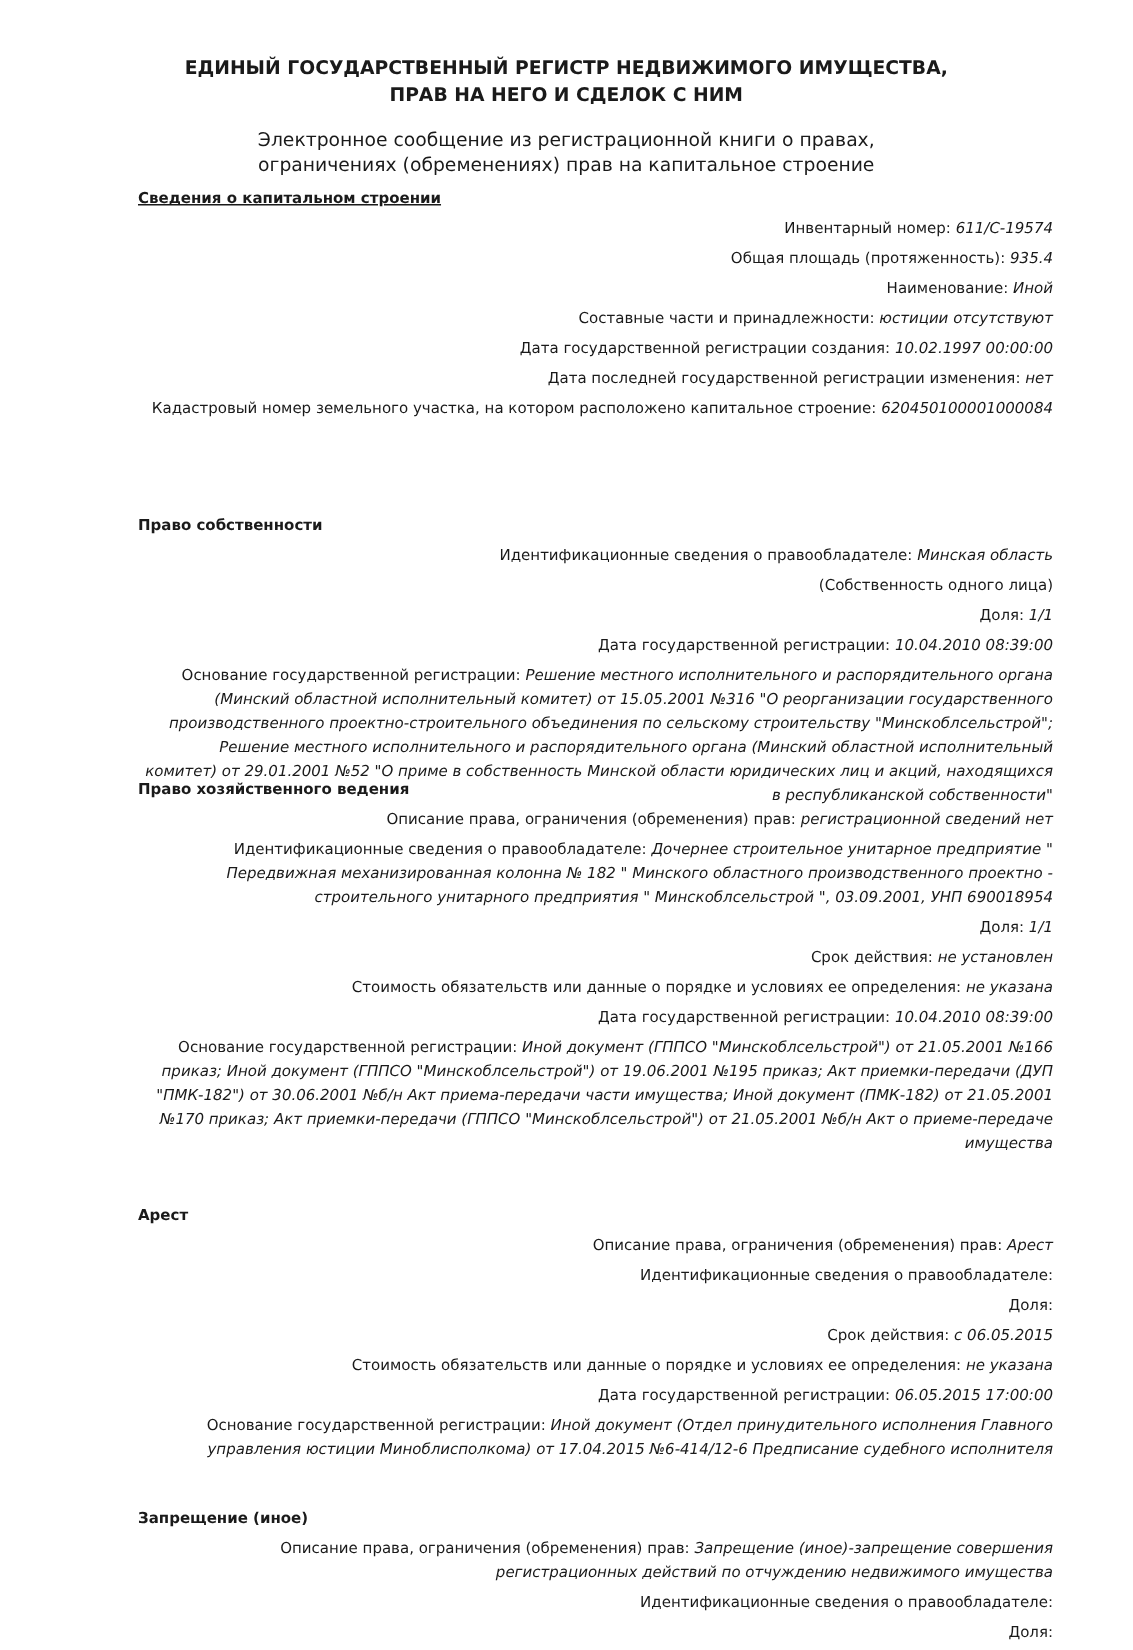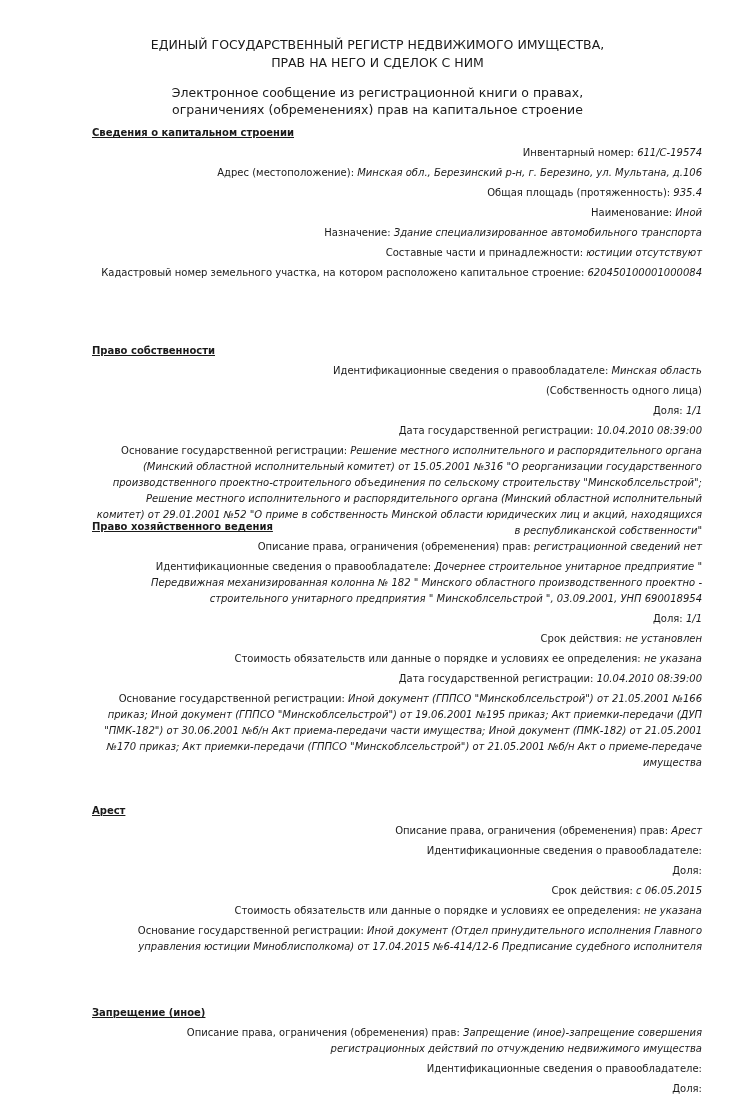--- a/index.html
+++ b/index.html
@@ -18,20 +18,21 @@
     font-size: 12.5px;
   }
   .doc-title {
     position: absolute;
     top: 36px;
     left: 0;
     width: 755px;
     text-align: center;
     line-height: 18px;
     font-size: 12.5px;
+    font-weight: bold;
   }
   .doc-subtitle {
     position: absolute;
     top: 84px;
     left: 0;
     width: 755px;
     text-align: center;
     line-height: 17px;
     font-size: 12.5px;
   }
@@ -39,21 +40,20 @@
     position: absolute;
     left: 92px;
     width: 614px;
     line-height: 16px;
     font-size: 10px;
   }
   .sec-title {
     font-weight: bold;
     margin: 0;
     line-height: 16px;
-    text-decoration: underline;
   }
   .sec-title.underlined {
     text-decoration: underline;
   }
   .row {
     margin: 4px;
     line-height: 16px;
     text-align: right;
   }
   .val {
@@ -76,25 +76,25 @@
   </div>
 
   <div class="doc-subtitle">
     <div>Электронное сообщение из регистрационной книги о правах,</div>
     <div>ограничениях (обременениях) прав на капитальное строение</div>
   </div>
 
   <div class="section s1">
     <p class="sec-title underlined">Сведения о капитальном строении</p>
     <p class="row"><span class="lbl">Инвентарный номер:</span> <span class="val">611/С-19574</span></p>
-    <p class="row"><span class="lbl">Адрес (местоположение):</span> <span class="val">Минская обл., Березинский р-н, г. Березино, ул. Мультана, д.106</span></p>
     <p class="row"><span class="lbl">Общая площадь (протяженность):</span> <span class="val">935.4</span></p>
     <p class="row"><span class="lbl">Наименование:</span> <span class="val">Иной</span></p>
-    <p class="row"><span class="lbl">Назначение:</span> <span class="val">Здание специализированное автомобильного транспорта</span></p>
     <p class="row"><span class="lbl">Составные части и принадлежности:</span> <span class="val">юстиции отсутствуют</span></p>
+    <p class="row"><span class="lbl">Дата государственной регистрации создания:</span> <span class="val">10.02.1997 00:00:00</span></p>
+    <p class="row"><span class="lbl">Дата последней государственной регистрации изменения:</span> <span class="val">нет</span></p>
     <p class="row"><span class="lbl">Кадастровый номер земельного участка, на котором расположено капитальное строение:</span> <span class="val">620450100001000084</span></p>
   </div>
 
   <div class="section s2">
     <p class="sec-title">Право собственности</p>
     <p class="row"><span class="lbl">Идентификационные сведения о правообладателе:</span> <span class="val">Минская область</span></p>
     <p class="row"><span class="lbl">(Собственность одного лица)</span> <span class="val"></span></p>
     <p class="row"><span class="lbl">Доля:</span> <span class="val">1/1</span></p>
     <p class="row"><span class="lbl">Дата государственной регистрации:</span> <span class="val">10.04.2010 08:39:00</span></p>
     <p class="row"><span class="lbl">Основание государственной регистрации:</span> <span class="val">Решение местного исполнительного и распорядительного органа (Минский областной исполнительный комитет) от 15.05.2001 №316 "О реорганизации государственного производственного проектно-строительного объединения по сельскому строительству "Минскоблсельстрой"; Решение местного исполнительного и распорядительного органа (Минский областной исполнительный комитет) от 29.01.2001 №52 "О приме в собственность Минской области юридических лиц и акций, находящихся в республиканской собственности"</span></p>
@@ -111,20 +111,21 @@
     <p class="row"><span class="lbl">Основание государственной регистрации:</span> <span class="val">Иной документ (ГППСО "Минскоблсельстрой") от 21.05.2001 №166 приказ; Иной документ (ГППСО "Минскоблсельстрой") от 19.06.2001 №195 приказ; Акт приемки-передачи (ДУП "ПМК-182") от 30.06.2001 №б/н Акт приема-передачи части имущества; Иной документ (ПМК-182) от 21.05.2001 №170 приказ; Акт приемки-передачи (ГППСО "Минскоблсельстрой") от 21.05.2001 №б/н Акт о приеме-передаче имущества</span></p>
   </div>
 
   <div class="section s4">
     <p class="sec-title">Арест</p>
     <p class="row"><span class="lbl">Описание права, ограничения (обременения) прав:</span> <span class="val">Арест</span></p>
     <p class="row"><span class="lbl">Идентификационные сведения о правообладателе:</span> <span class="val"></span></p>
     <p class="row"><span class="lbl">Доля:</span> <span class="val"></span></p>
     <p class="row"><span class="lbl">Срок действия:</span> <span class="val">с 06.05.2015</span></p>
     <p class="row"><span class="lbl">Стоимость обязательств или данные о порядке и условиях ее определения:</span> <span class="val">не указана</span></p>
+    <p class="row"><span class="lbl">Дата государственной регистрации:</span> <span class="val">06.05.2015 17:00:00</span></p>
     <p class="row"><span class="lbl">Основание государственной регистрации:</span> <span class="val">Иной документ (Отдел принудительного исполнения Главного управления юстиции Миноблисполкома) от 17.04.2015 №6-414/12-6 Предписание судебного исполнителя</span></p>
   </div>
 
   <div class="section s5">
     <p class="sec-title">Запрещение (иное)</p>
     <p class="row"><span class="lbl">Описание права, ограничения (обременения) прав:</span> <span class="val">Запрещение (иное)-запрещение совершения регистрационных действий по отчуждению недвижимого имущества</span></p>
     <p class="row"><span class="lbl">Идентификационные сведения о правообладателе:</span> <span class="val"></span></p>
     <p class="row"><span class="lbl">Доля:</span> <span class="val"></span></p>
   </div>
 

